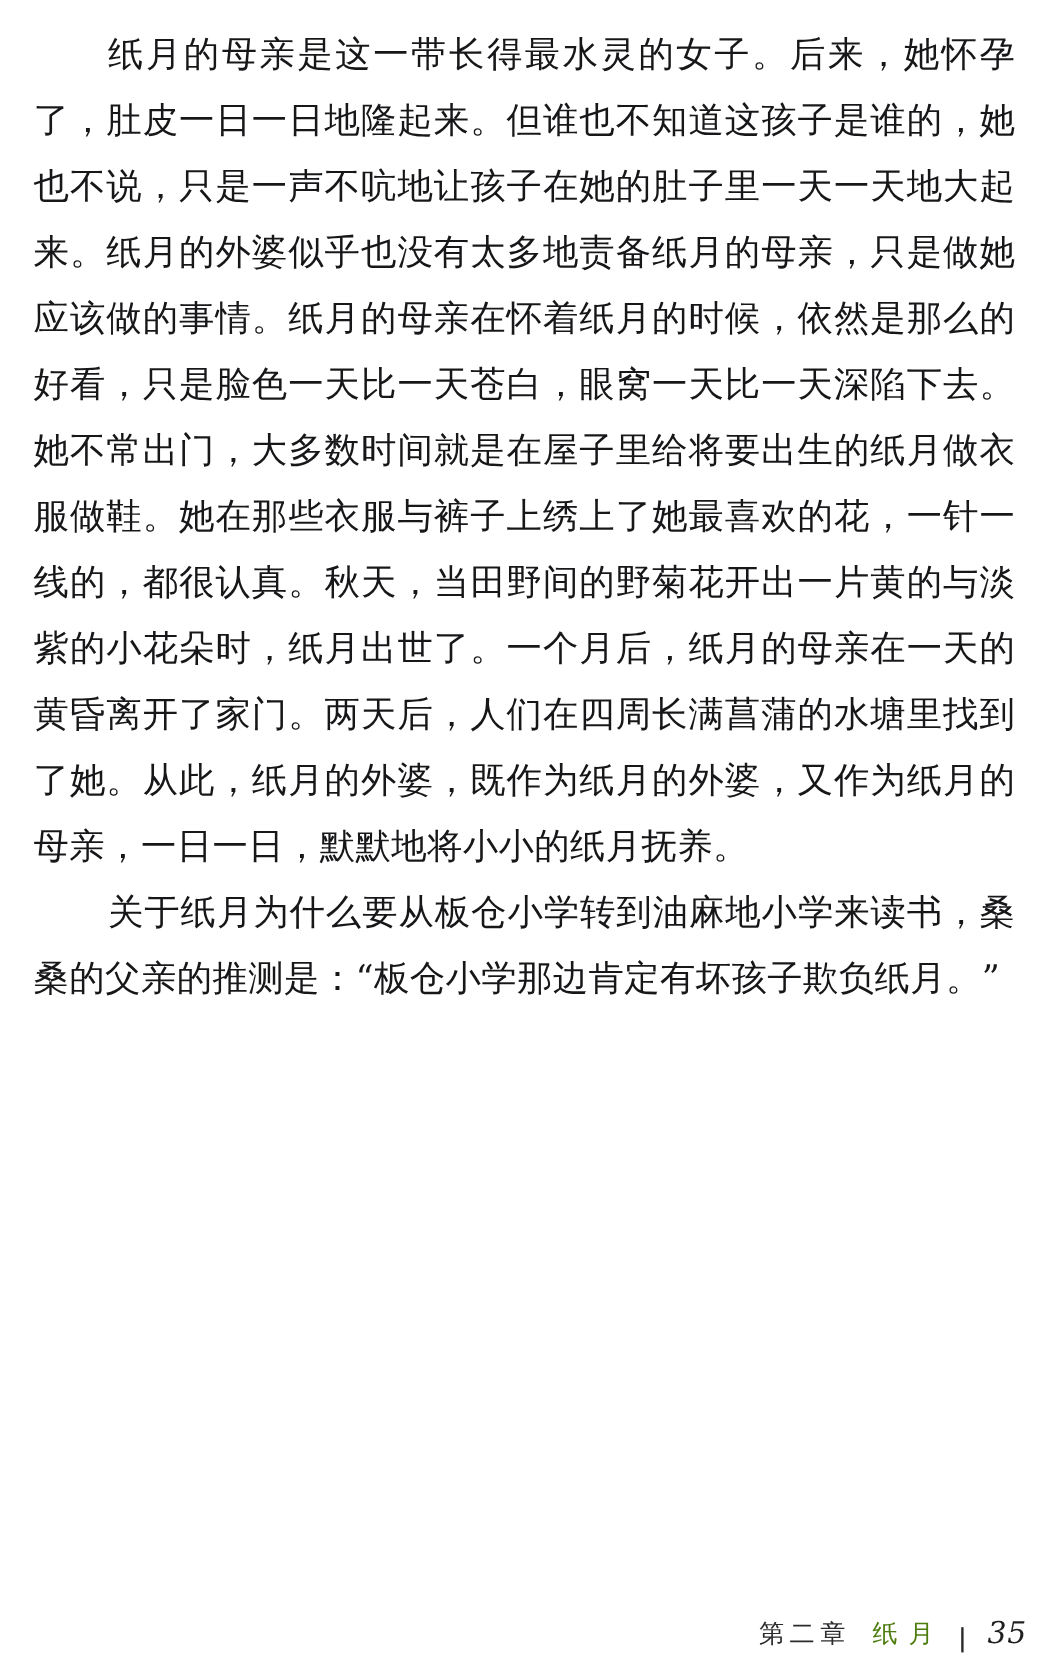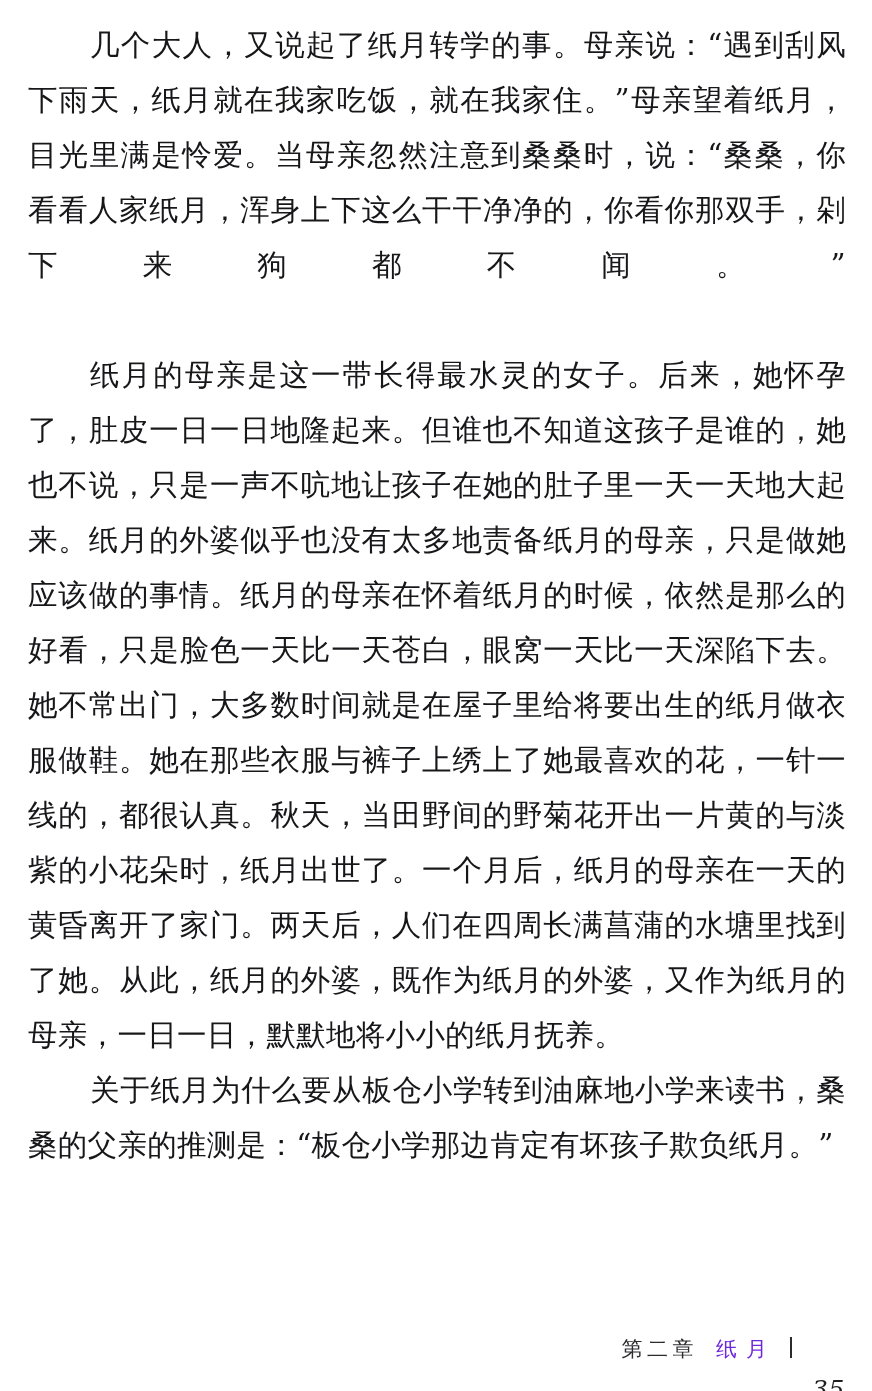--- a/index.html
+++ b/index.html
@@ -48,40 +48,40 @@
     width: 100%;
   }
   .para.no-stretch::after {
     display: none;
   }
 
   
   #footer {
     position: absolute;
     left: 0;
-    right: 26px;
+    right: 15px;
     bottom: 16px;
     height: 40px;
     display: flex;
-    align-items: flex-start;
+    align-items: flex-end;
     justify-content: flex-end;
     gap: 0;
   }
 
   #footer-chapter {
     font-size: 21px;
     letter-spacing: 4.5px;
     color: #2b2b2e;
     font-family: "DejaVu Serif", "Liberation Serif", serif;
   }
 
   #footer-title {
     font-size: 21px;
     letter-spacing: 9px;
-    color: #6d28d9;
+    color: #4d7c0f;
     margin-left: 18px;
     font-family: "DejaVu Serif", "Liberation Serif", serif;
   }
 
   #footer-sep {
     display: inline-block;
     width: 2px;
     height: 21px;
     background: #2b2b2e;
     margin: 0 20px 0 14px;
@@ -99,21 +99,20 @@
     text-align: left;
     margin-top: 40px;
   }
 </style>
 </head>
 <body>
 
 <div id="page">
 
   <div id="body-text">
-    <p class="para">几个大人，又说起了纸月转学的事。母亲说：“遇到刮风下雨天，纸月就在我家吃饭，就在我家住。”母亲望着纸月，目光里满是怜爱。当母亲忽然注意到桑桑时，说：“桑桑，你看看人家纸月，浑身上下这么干干净净的，你看你那双手，剁下来狗都不闻。”</p>
     <p class="para no-stretch">纸月的母亲是这一带长得最水灵的女子。后来，她怀孕了，肚皮一日一日地隆起来。但谁也不知道这孩子是谁的，她也不说，只是一声不吭地让孩子在她的肚子里一天一天地大起来。纸月的外婆似乎也没有太多地责备纸月的母亲，只是做她应该做的事情。纸月的母亲在怀着纸月的时候，依然是那么的好看，只是脸色一天比一天苍白，眼窝一天比一天深陷下去。她不常出门，大多数时间就是在屋子里给将要出生的纸月做衣服做鞋。她在那些衣服与裤子上绣上了她最喜欢的花，一针一线的，都很认真。秋天，当田野间的野菊花开出一片黄的与淡紫的小花朵时，纸月出世了。一个月后，纸月的母亲在一天的黄昏离开了家门。两天后，人们在四周长满菖蒲的水塘里找到了她。从此，纸月的外婆，既作为纸月的外婆，又作为纸月的母亲，一日一日，默默地将小小的纸月抚养。</p>
     <p class="para no-stretch">关于纸月为什么要从板仓小学转到油麻地小学来读书，桑桑的父亲的推测是：“板仓小学那边肯定有坏孩子欺负纸月。”</p>
 
   </div>
 
   <div id="footer">
     <span id="footer-chapter">第二章</span>
     <span id="footer-title">纸月</span>
     <span id="footer-sep"></span>
     <span id="footer-pageno">35</span>

